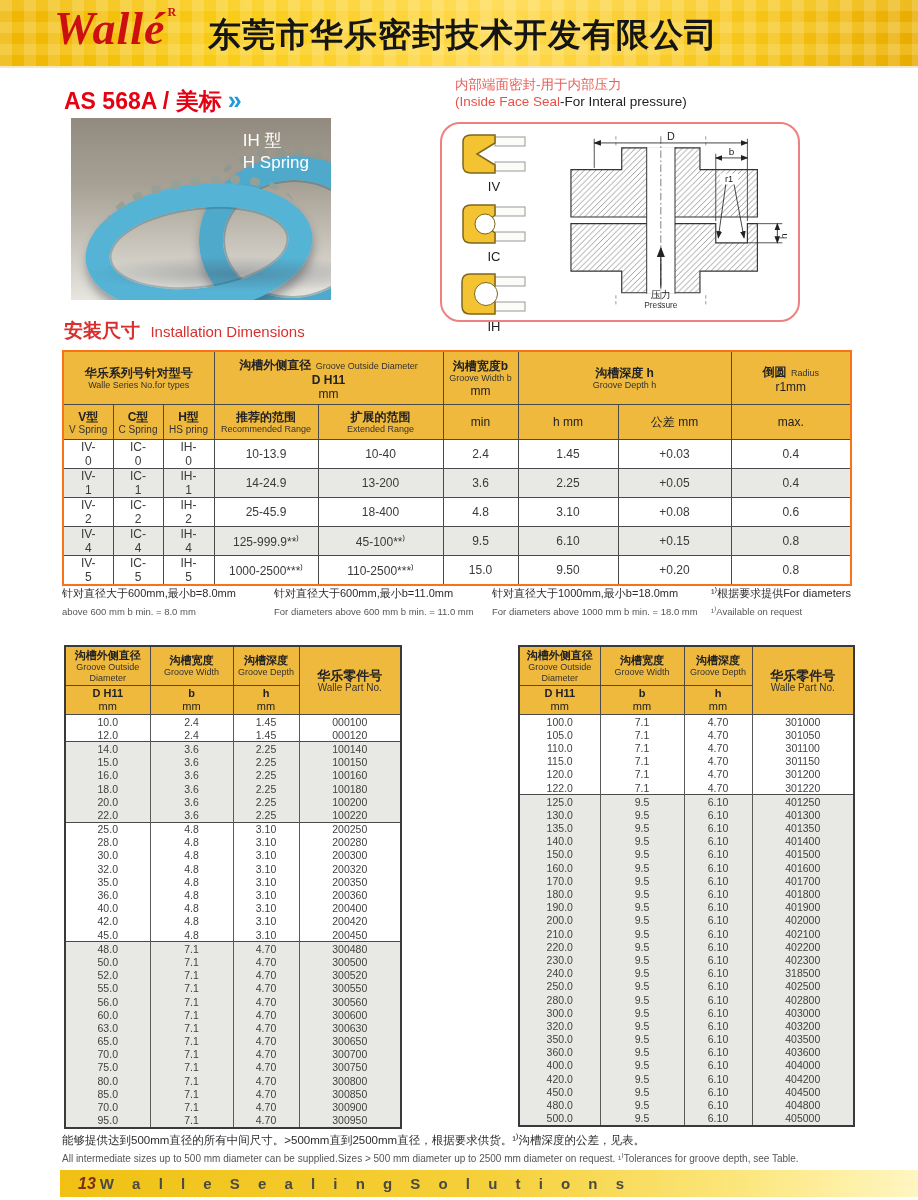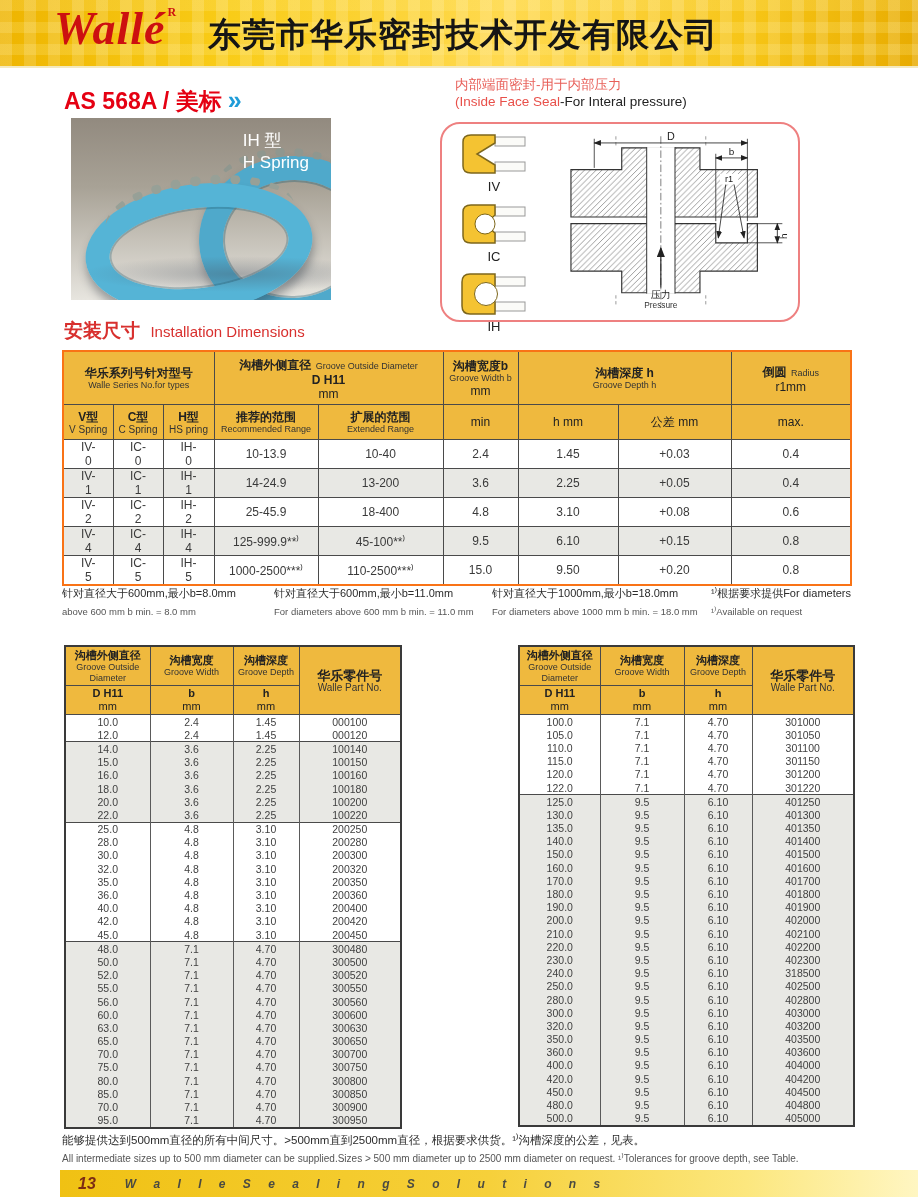--- a/index.html
+++ b/index.html
@@ -85,21 +85,21 @@
   .part-table tr.gstart td{border-top:1.6px solid #4a4a4a;}
   .subh{font-size:11px;font-weight:bold;color:#222;line-height:13px;}
 
   
   .foot-note{position:absolute;left:62px;}
   .foot-note .cn{font-size:11.5px;color:#2b2b2b;display:block;}
   .foot-note .en{font-size:10px;color:#555;display:block;margin-top:3px;}
   .foot-bar{position:absolute;left:60px;top:1170px;width:858px;height:27px;display:flex;align-items:center;
     background:linear-gradient(90deg,#f0c113 0%,#f6d03a 50%,#fce77e 80%,#fff6c2 100%);}
   .page-num{font-size:16px;font-weight:bold;font-style:italic;color:#7c2c14;margin-left:18px;}
-  .foot-brand{font-size:12px;font-weight:bold;font-style:italic;color:#4a4a42;letter-spacing:7px;margin-left:29px;}
+  .foot-brand{font-size:15px;font-weight:bold;color:#4a4a42;letter-spacing:7px;margin-left:4px;}
 
   svg text{font-family:"Liberation Sans",sans-serif;}
 </style>
 </head>
 <body>
 
 <div class="page">
 
   <header class="band">
     <div class="logo">

